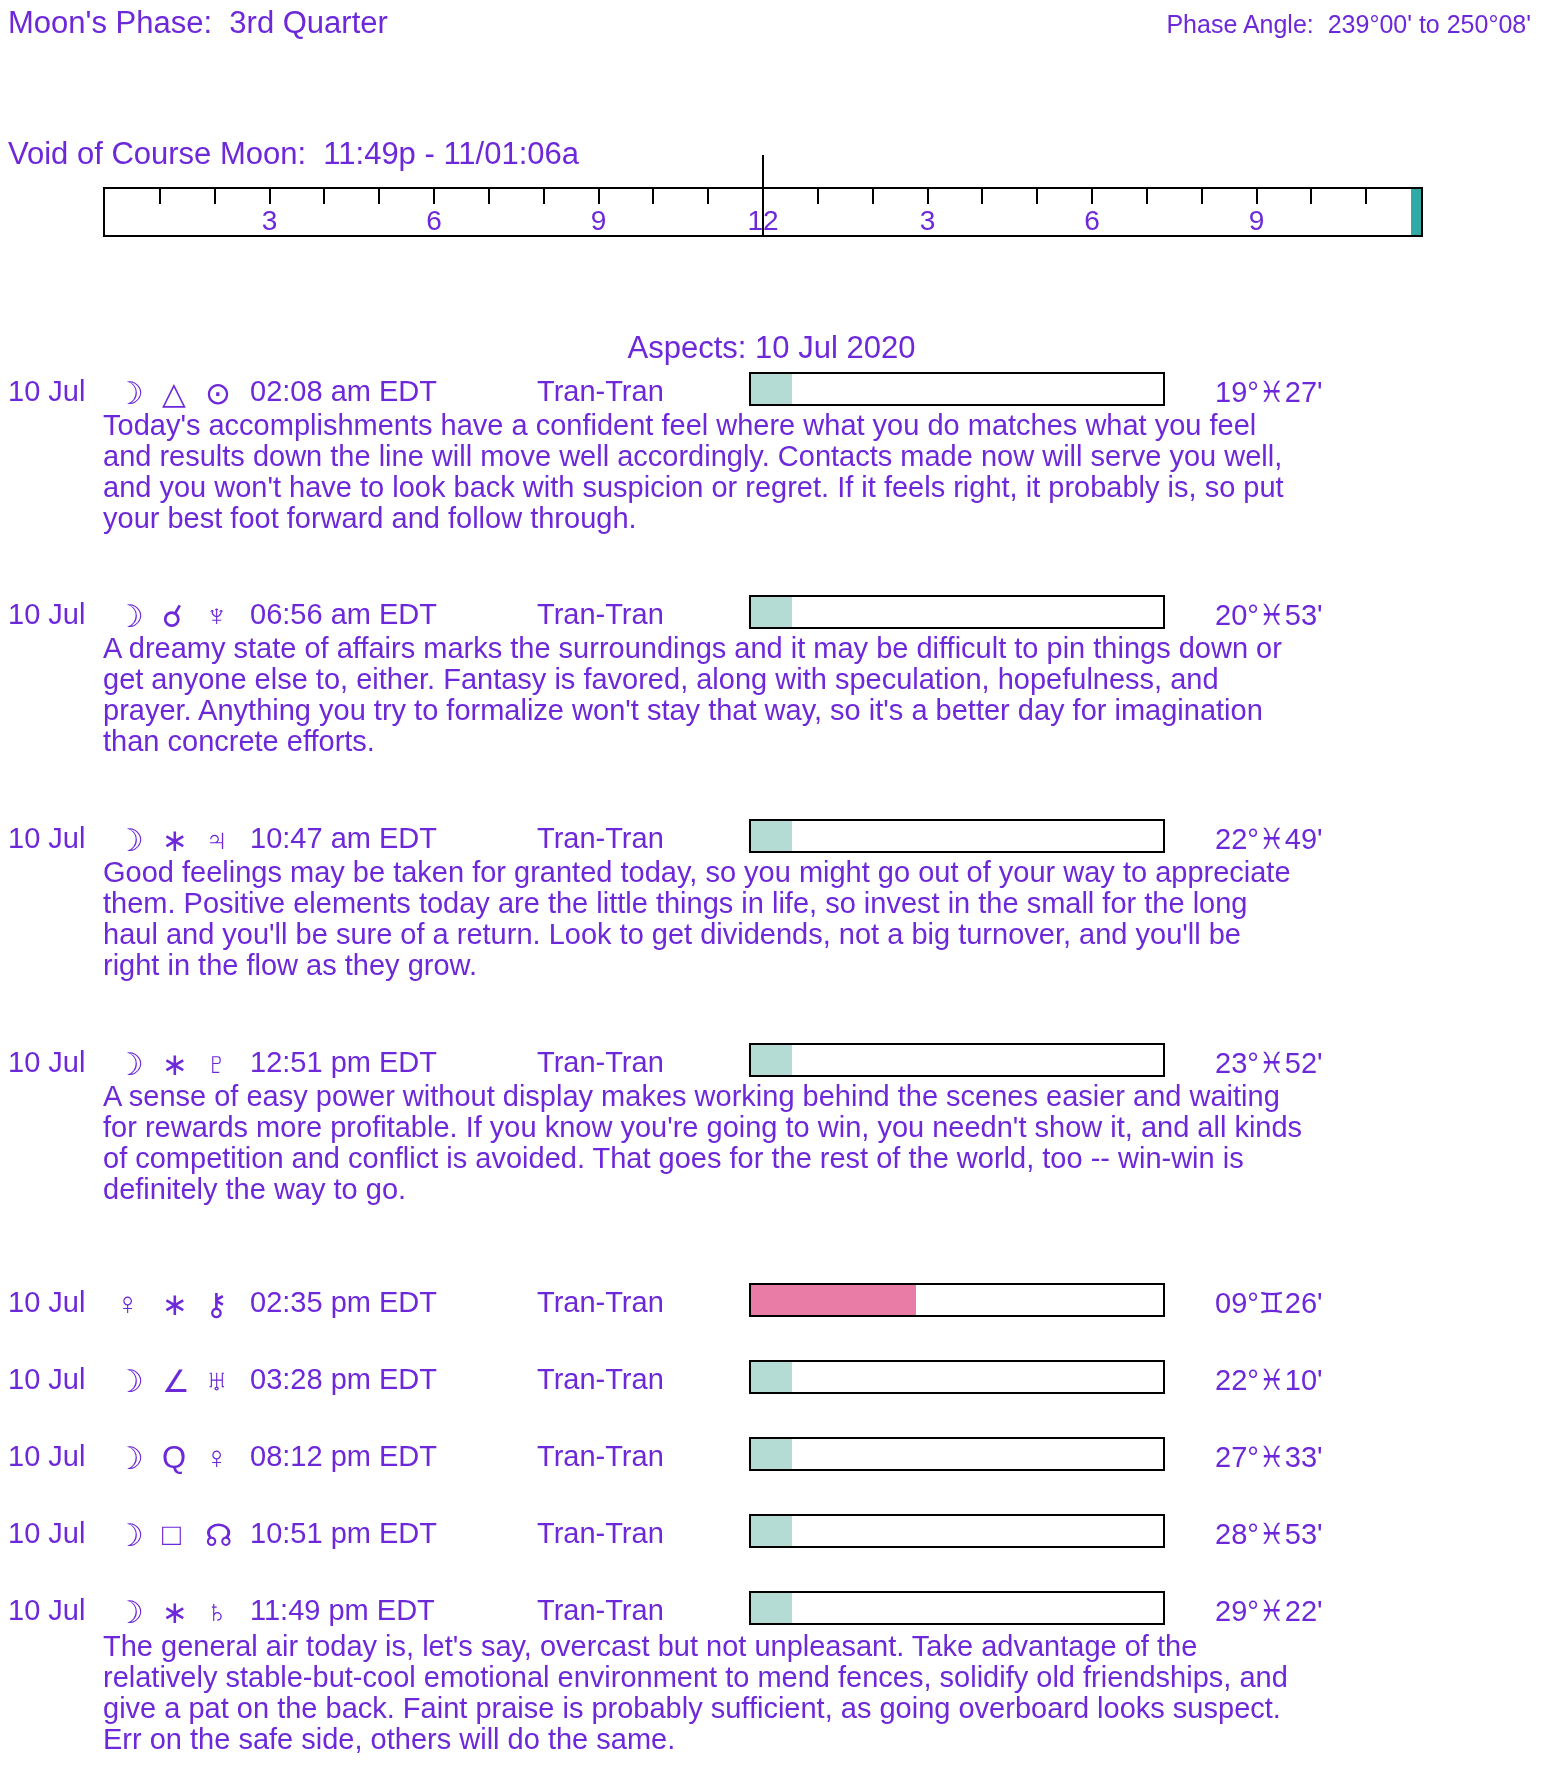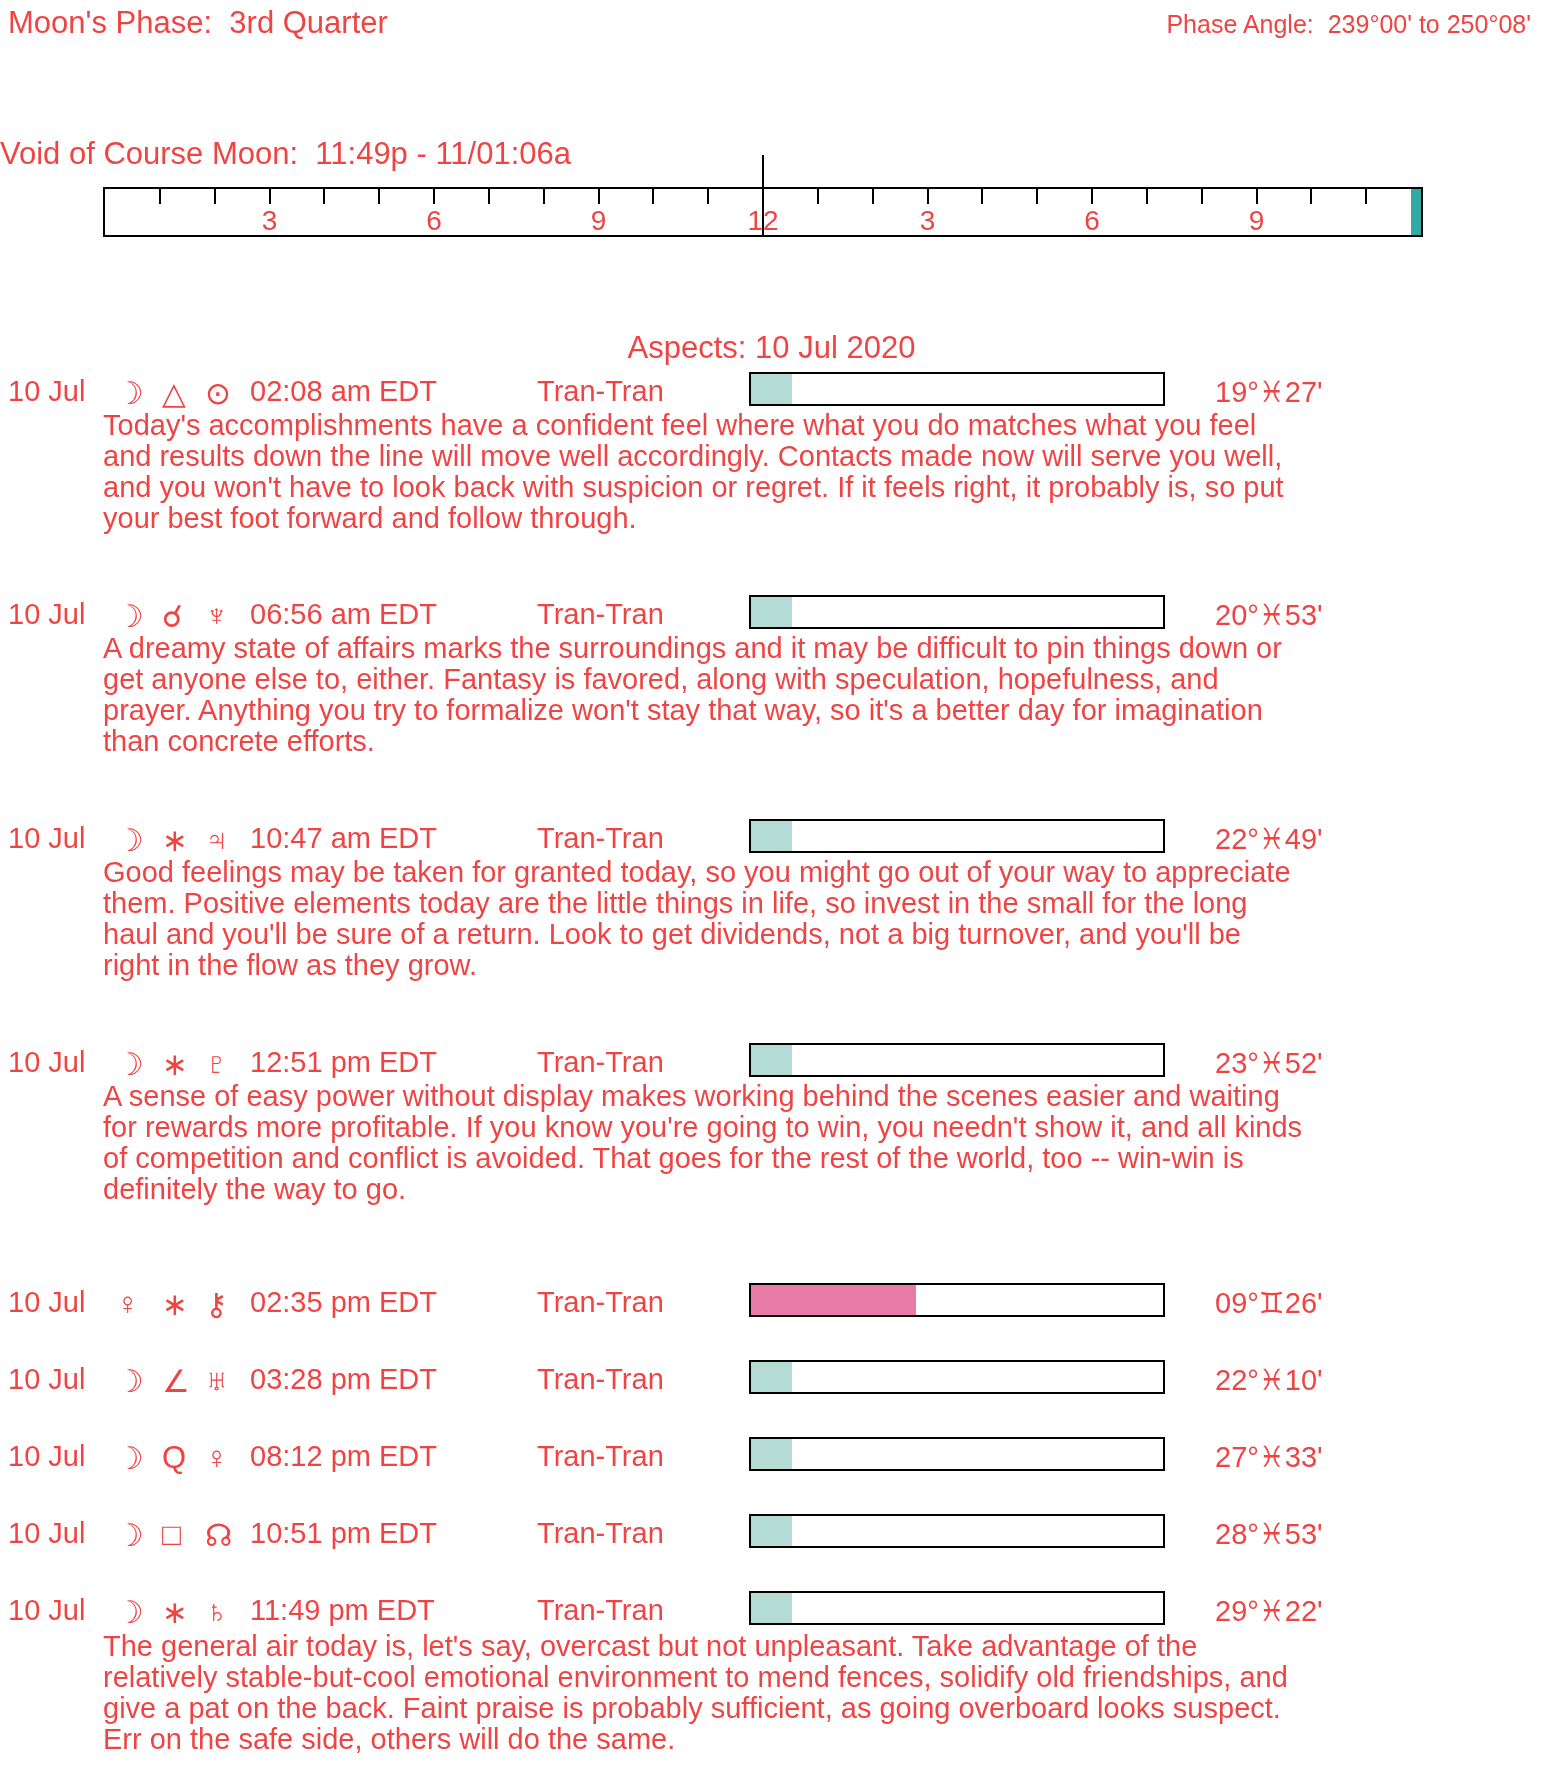--- a/index.html
+++ b/index.html
@@ -1,17 +1,17 @@
 <!DOCTYPE html>
 <html><head>
 <meta charset="utf-8">
 <style>
   html,body{margin:0;padding:0;background:#ffffff;}
   #canvas{position:relative;width:1543px;height:1760px;background:#fff;overflow:hidden;
-          font-family:"Liberation Sans","DejaVu Sans",sans-serif;color:#ef4444;}
+          font-family:"Liberation Sans","DejaVu Sans",sans-serif;color:#6d28d9;}
   .abs{position:absolute;white-space:pre;}
   .t-title{font-size:31px;}
   .t-sub{font-size:25px;}
   .heading{left:0;width:1543px;text-align:center;font-size:31px;}
   
   #ruler{position:absolute;left:103px;top:187px;width:1316px;height:46px;border:2px solid #000;}
   .tick{position:absolute;top:0;width:2px;height:15px;background:#000;}
   .noonline{position:absolute;width:2px;top:-34px;height:80px;background:#000;}
   .hourlabel{position:absolute;top:16px;width:60px;margin-left:-30px;text-align:center;
              font-size:28px;white-space:pre;}
@@ -32,21 +32,21 @@
   .para{position:absolute;left:103px;width:1340px;font-size:29px;line-height:31px;
         white-space:pre-line;}
 </style>
 </head>
 <body>
 
 <div id="canvas">
 
   <div class="abs t-title" style="left:8px;top:5px;">Moon's Phase:  3rd Quarter</div>
   <div class="abs t-sub" style="right:12px;top:10px;">Phase Angle:  239°00' to 250°08'</div>
-  <div class="abs t-title" style="left:0;top:136px;">Void of Course Moon:  11:49p - 11/01:06a</div>
+  <div class="abs t-title" style="left:8px;top:136px;">Void of Course Moon:  11:49p - 11/01:06a</div>
 
   <div id="ruler">
       <span class="tick" style="left: 53.8333px;"></span>
       <span class="tick" style="left: 108.667px;"></span>
       <span class="tick" style="left: 163.5px;"></span>
       <span class="tick" style="left: 218.333px;"></span>
       <span class="tick" style="left: 273.167px;"></span>
       <span class="tick" style="left: 328px;"></span>
       <span class="tick" style="left: 382.833px;"></span>
       <span class="tick" style="left: 437.667px;"></span>

